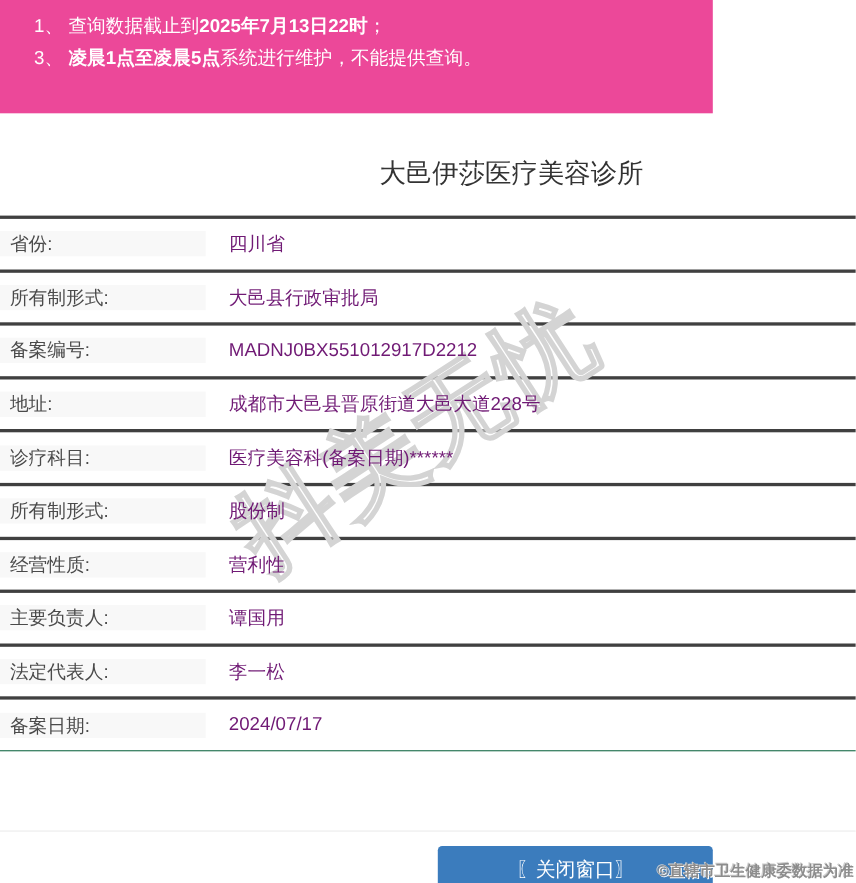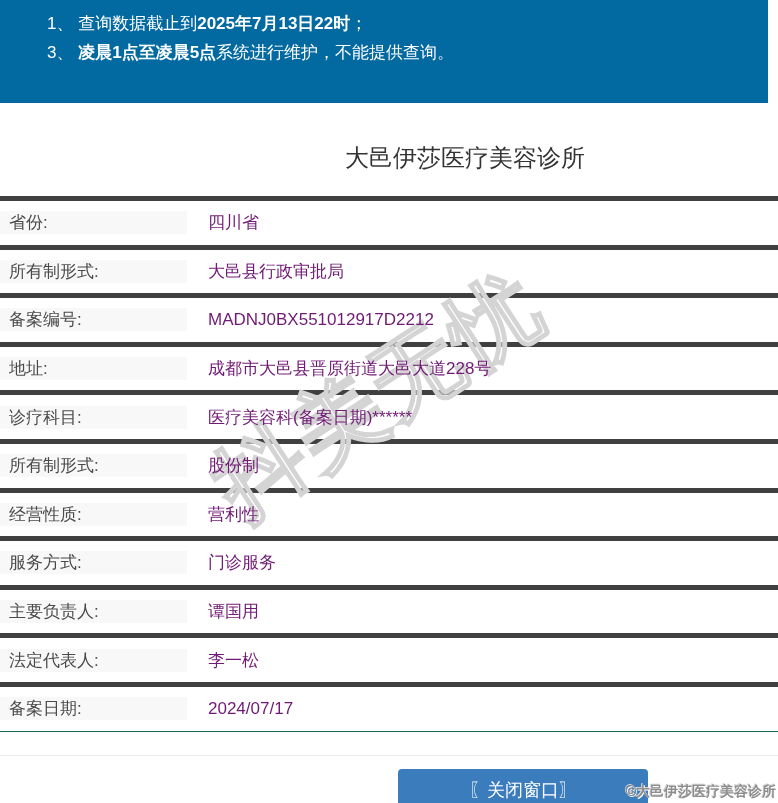--- a/index.html
+++ b/index.html
@@ -9,25 +9,25 @@
     width: 778px;
     height: 803px;
     overflow: hidden;
     background: #ffffff;
     font-family: "Liberation Sans", "DejaVu Sans", sans-serif;
     color: #555555;
   }
 
   
   .banner {
-    width: 768px;
+    width: 648px;
     height: 103px;
-    background: #0369a1;
+    background: #ec4899;
     color: #ffffff;
-    padding: 9px 10px 0 47px;
+    padding: 9px 10px 0 31px;
     font-size: 17px;
   }
   .banner .notice-line {
     line-height: 29px;
     white-space: nowrap;
   }
   .banner .seg-bold { font-weight: bold; }
 
   
   .page-title {
@@ -41,21 +41,21 @@
 
   
   .info-table {
     margin-top: 18px;
     width: 778px;
     border-bottom: 1px solid #176a47;
   }
   .info-row {
     display: flex;
     height: 48.6px;
-    border-top: 5px solid #404040;
+    border-top: 3px solid #404040;
     align-items: center;
   }
   .cell { display: flex; align-items: center; font-size: 17px; }
   .cell.label {
     width: 187px;
     background: #f8f8f8;
     padding-left: 9px;
     color: #4a4a4a;
   }
   .cell.value {
@@ -181,28 +181,20 @@
 
   <div class="info-row">
     <div class="cell label">
         <span class="cell-text">经营性质:</span>
       </div>
     <div class="cell value">
         <span class="cell-text">营利性</span>
       </div>
   </div>
 
-  <div class="info-row">
-    <div class="cell label">
-        <span class="cell-text">服务方式:</span>
-      </div>
-    <div class="cell value">
-        <span class="cell-text">门诊服务</span>
-      </div>
-  </div>
 
   <div class="info-row">
     <div class="cell label">
         <span class="cell-text">主要负责人:</span>
       </div>
     <div class="cell value">
         <span class="cell-text">谭国用</span>
       </div>
   </div>
 
@@ -226,13 +218,13 @@
 </div>
 
 <svg class="watermark-layer" viewBox="0 0 778 803" xmlns="http://www.w3.org/2000/svg">
   <text x="379" y="395" text-anchor="middle" dominant-baseline="central" transform="rotate(-33 379 395)" font-size="88" font-weight="bold" letter-spacing="4" font-family="Liberation Sans, DejaVu Sans, sans-serif" fill="rgba(255,255,255,0.5)" stroke="#d4d4d4" stroke-width="2">抖美无忧</text>
 </svg>
 
 <div class="footer-separator"></div>
 
 <button class="close-button">〖关闭窗口〗</button>
 
-<div class="copyright-stamp">©大邑伊莎医疗美容诊所</div>
+<div class="copyright-stamp">©直辖市卫生健康委数据为准</div>
 
 </body></html>

